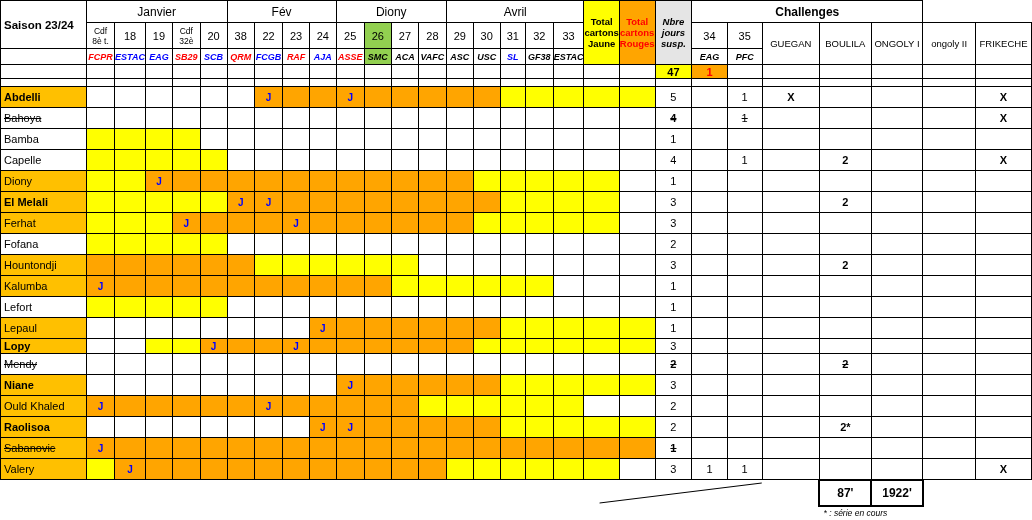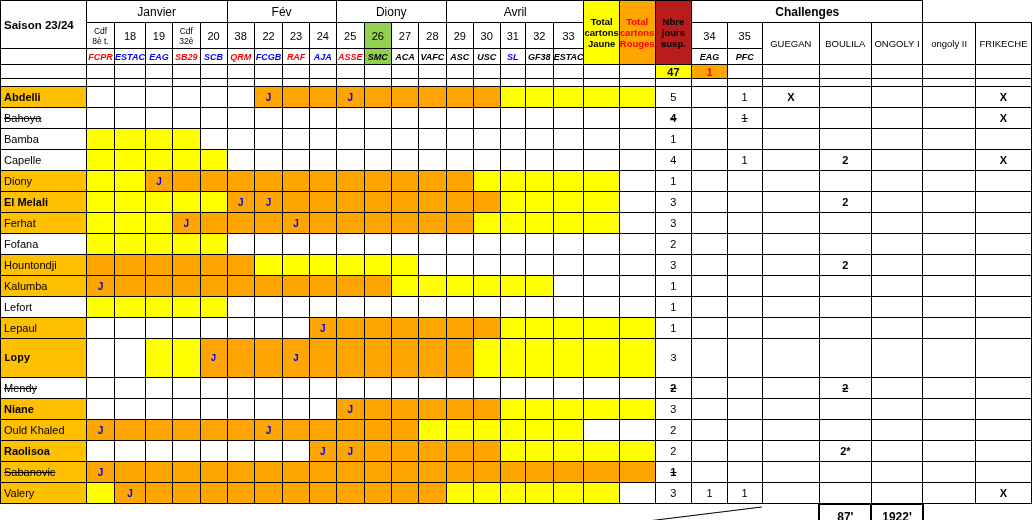--- a/index.html
+++ b/index.html
@@ -7,21 +7,21 @@
   #sheet{position:relative;width:1032px;height:520px;overflow:hidden;}
   table{border-collapse:collapse;table-layout:fixed;}
   td,th{border:1px solid #000;padding:0;margin:0;text-align:center;vertical-align:middle;font-weight:normal;}
   .main{position:absolute;left:0;top:0;}
   .hdr-season{font-weight:bold;font-size:11.5px;text-align:left;padding-left:3px;}
   .month{font-size:12px;}
   .rnd{font-size:11px;}
   .club{font-size:9px;font-style:italic;font-weight:bold;}
   .totj{background:#ffff00;font-weight:bold;font-size:9.5px;line-height:11px;}
   .totr{background:#ffa500;color:#ff0000;font-weight:bold;font-size:9.5px;line-height:11px;}
-  .nbj{background:#b91c1c;font-weight:bold;font-size:9.5px;line-height:11px;}
+  .nbj{background:#e5e5e5;font-weight:bold;font-size:9.5px;line-height:11px;font-style:italic;}
   .chal{font-weight:bold;font-size:12px;}
   .chalname{font-size:9.5px;}
   .name{text-align:left;padding-left:3px;font-size:11px;}
   .name.b{font-weight:bold;}
   .strike{text-decoration:line-through;}
   .y{background:#ffff00;}
   .o{background:#ffa500;}
   .g{background:#92d050;}
   .w{background:#ffffff;}
   .orangeName{background:#ffc000;}
@@ -559,21 +559,21 @@
           <td class="y"></td>
           <td class="num">1</td>
           <td class="num"></td>
           <td class="num"></td>
           <td class="chalcell"></td>
           <td class="chalcell"></td>
           <td class="chalcell"></td>
           <td class="chalcell"></td>
           <td class="chalcell"></td>
         </tr>
-        <tr style="height: 39px; font-family: Liberation Mono, monospace;">
+        <tr style="height: 15px;">
           <td class="name b orangeName">Lopy</td>
           <td class="w"></td>
           <td class="w"></td>
           <td class="y"></td>
           <td class="y"></td>
           <td class="o"><span class="j">J</span></td>
           <td class="o"></td>
           <td class="o"></td>
           <td class="o"><span class="j">J</span></td>
           <td class="o"></td>

